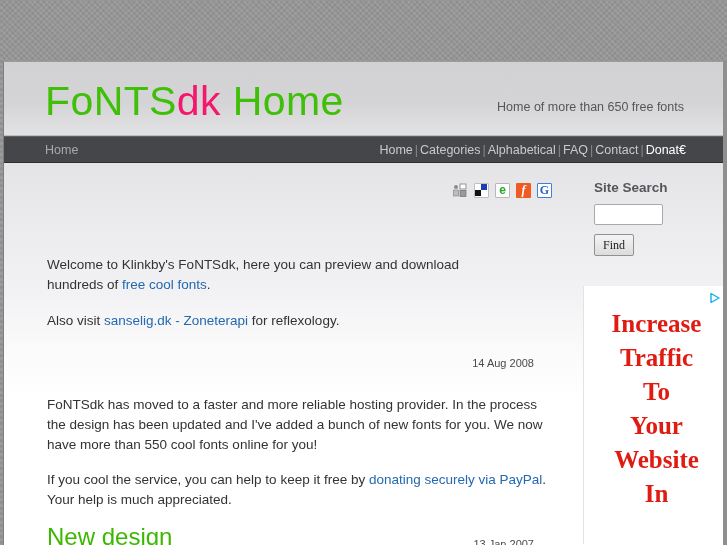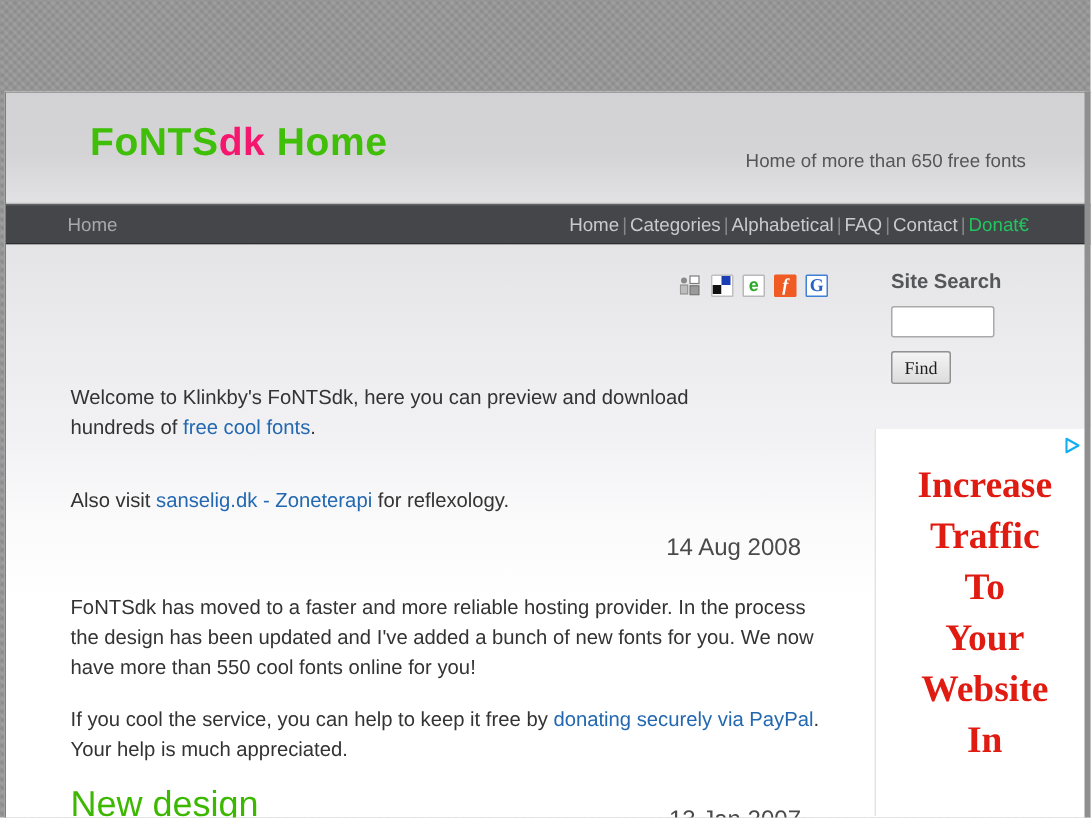--- a/index.html
+++ b/index.html
@@ -43,23 +43,23 @@
 
   
   #header {
     position: relative;
     height: 74px;
     background: linear-gradient(to bottom, #d2d2d4 0%, #d4d4d6 55%, #dcdcde 80%, #e2e2e4 100%);
     border-bottom: 1px solid #bdbdbd;
   }
   #logo {
     position: absolute;
-    left: 56px; top: 19px;
-    font-size: 26px;
-    font-weight: bold;
+    left: 41px; top: 19px;
+    font-size: 41px;
+    font-weight: normal;
     letter-spacing: 0.4px;
     white-space: nowrap;
     line-height: 1;
   }
   #logo .g { color: #3fbf08; }
   #logo .p { color: #f5166e; }
   #tagline {
     position: absolute;
     right: 43px; top: 38px;
     font-size: 12.5px;
@@ -86,21 +86,21 @@
     right: 41px; top: 6px;
     font-size: 12.5px;
     color: #c8cacc;
     white-space: nowrap;
   }
   #nav-right a {
     color: #c8cacc;
     text-decoration: none;
   }
   #nav-right .sep { color: #86888c; padding: 0 2px; }
-  #nav-right a.donate { color: #22c55e; }
+  #nav-right a.donate { color: #ffffff; }
 
   
   #content-area {
     position: relative;
     height: 381px;
     background: linear-gradient(to bottom, #e4e4e6 0%, #ececee 18%, #f2f2f4 34%, #fafafb 48%, #ffffff 62%, #ffffff 100%);
   }
 
   
   #main-col {
@@ -196,21 +196,21 @@
   .post-title {
     position: absolute;
     font-size: 24px;
     color: #3cb800;
     font-weight: normal;
     line-height: 1;
     margin: 0;
   }
   .post-date {
     position: absolute;
-    font-size: 16px;
+    font-size: 11px;
     color: #4a4a4a;
     text-align: right;
   }
 
   
   #side-col {
     position: absolute;
     left: 579px; top: 0;
     width: 145px;
     height: 381px;
@@ -326,21 +326,21 @@
           <span class="sicon techno">e</span>
           <span class="sicon face">f</span>
           <span class="sicon google">G</span>
         </div>
 
 
         <div class="para" style="left:43px; top:92px; width:470px;">
           <span>Welcome to Klinkby's FoNTSdk, here you can preview and download hundreds of </span><a href="#" class="lnk">free cool fonts</a><span>.</span>
         </div>
 
-        <div class="para" style="left:43px; top:148px; width:500px;margin-top:13px;">
+        <div class="para" style="left:43px; top:148px; width:500px;">
           <span>Also visit </span><a href="#" class="lnk">sanselig.dk - Zoneterapi</a><span> for reflexology.</span>
         </div>
 
         <div class="post-date" style="left:380px; top:194px; width:150px;">14 Aug 2008</div>
 
         <div class="para" style="left:43px; top:232px; width:500px;">FoNTSdk has moved to a faster and more reliable hosting provider. In the process the design has been updated and I've added a bunch of new fonts for you. We now have more than 550 cool fonts online for you!</div>
 
         <div class="para" style="left:43px; top:307px; width:500px;">
           <span>If you cool the service, you can help to keep it free by </span><a href="#" class="lnk">donating securely via PayPal</a><span>. Your help is much appreciated.</span>
         </div>

